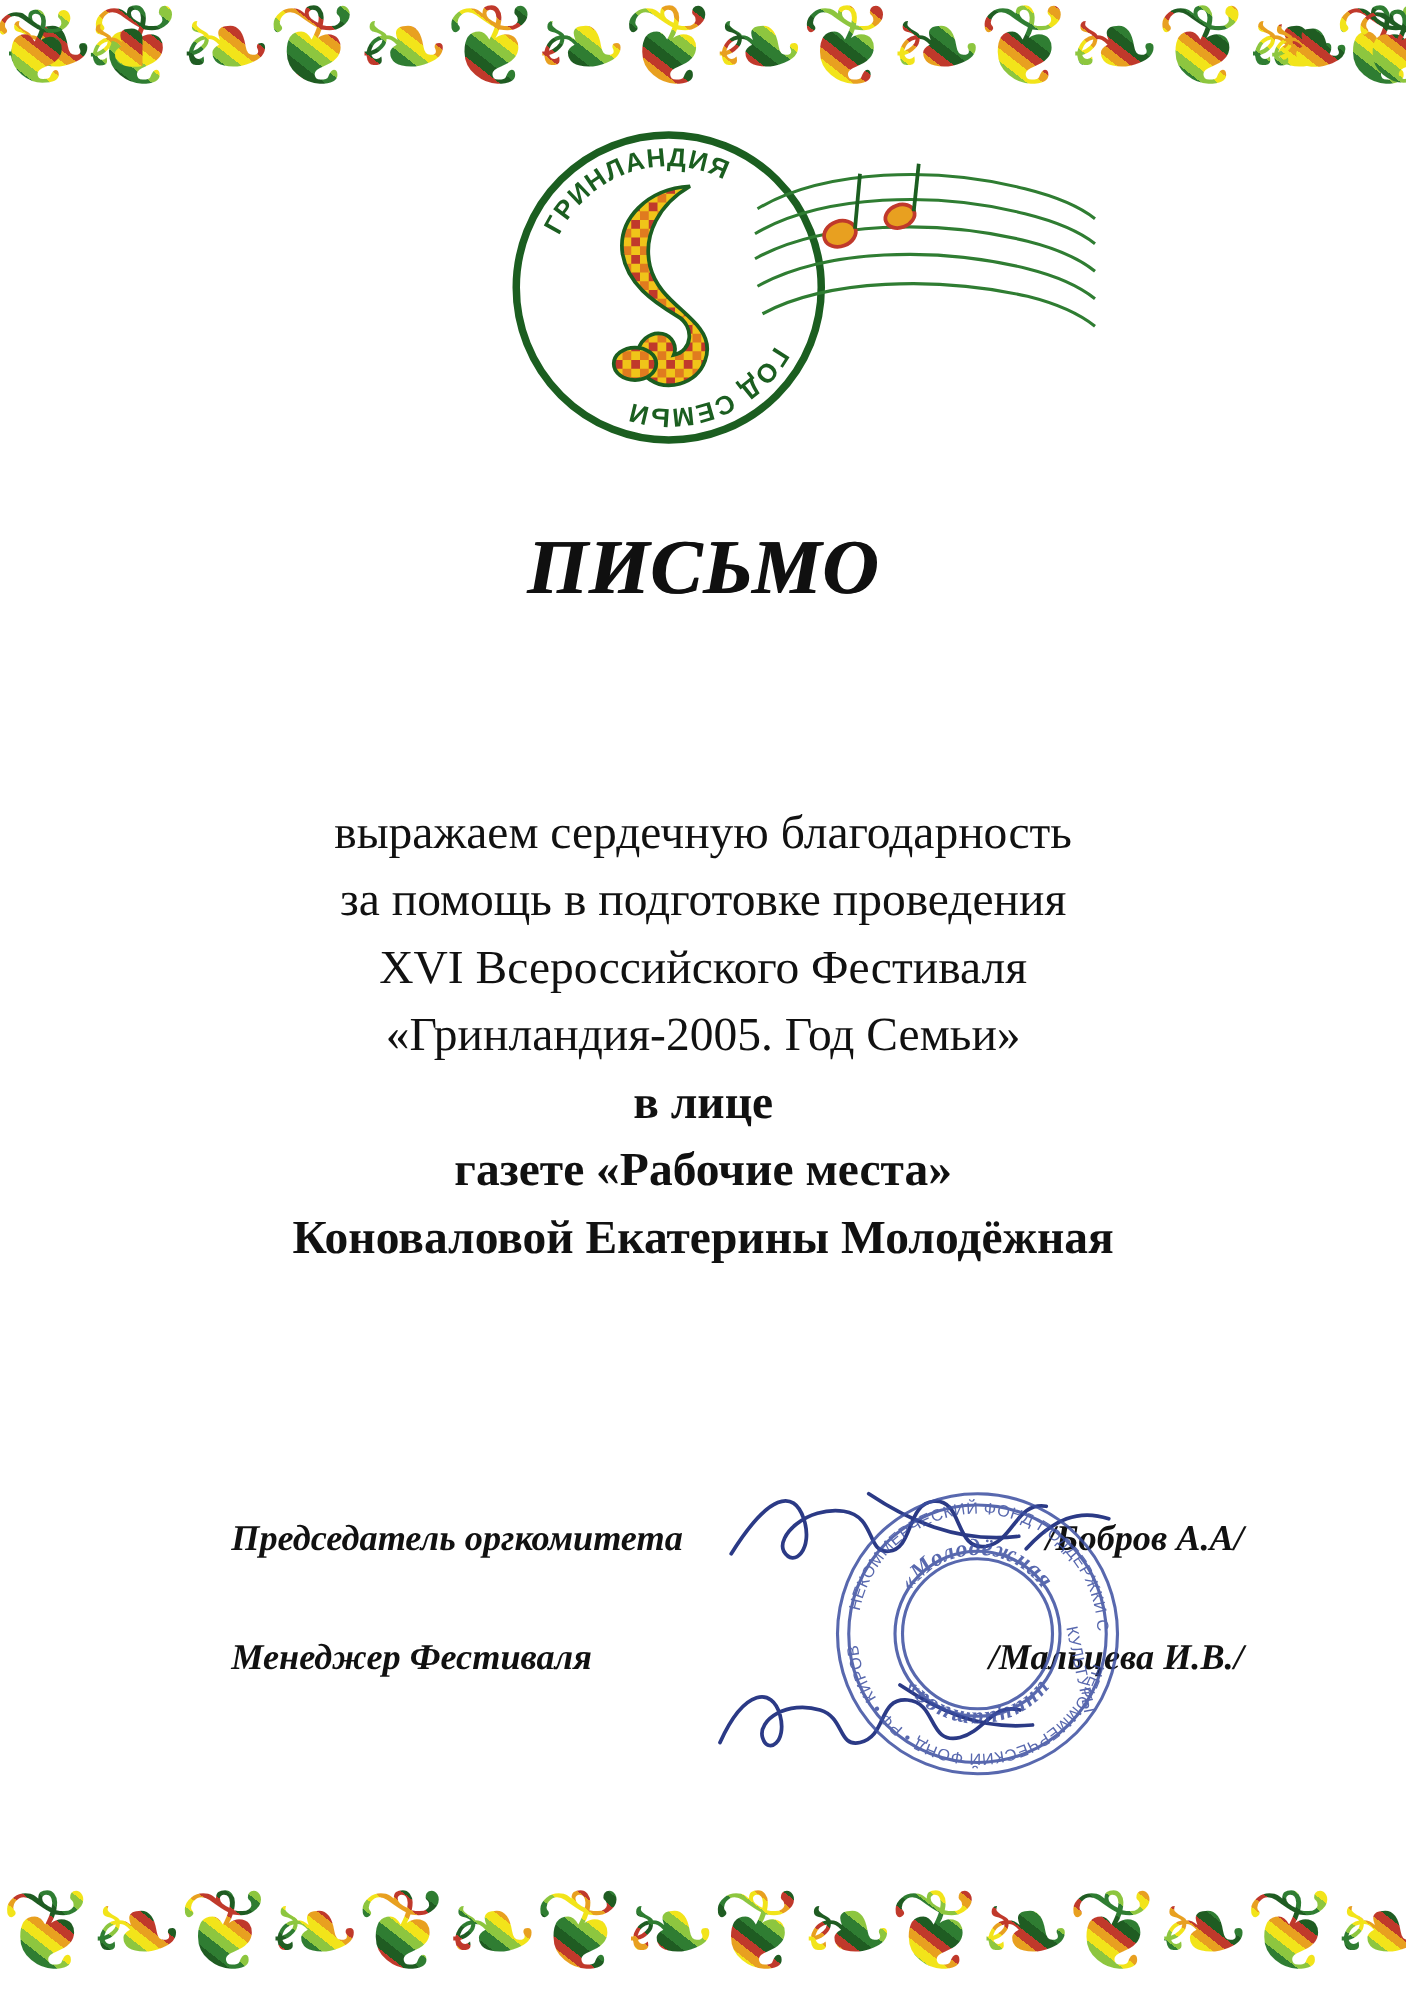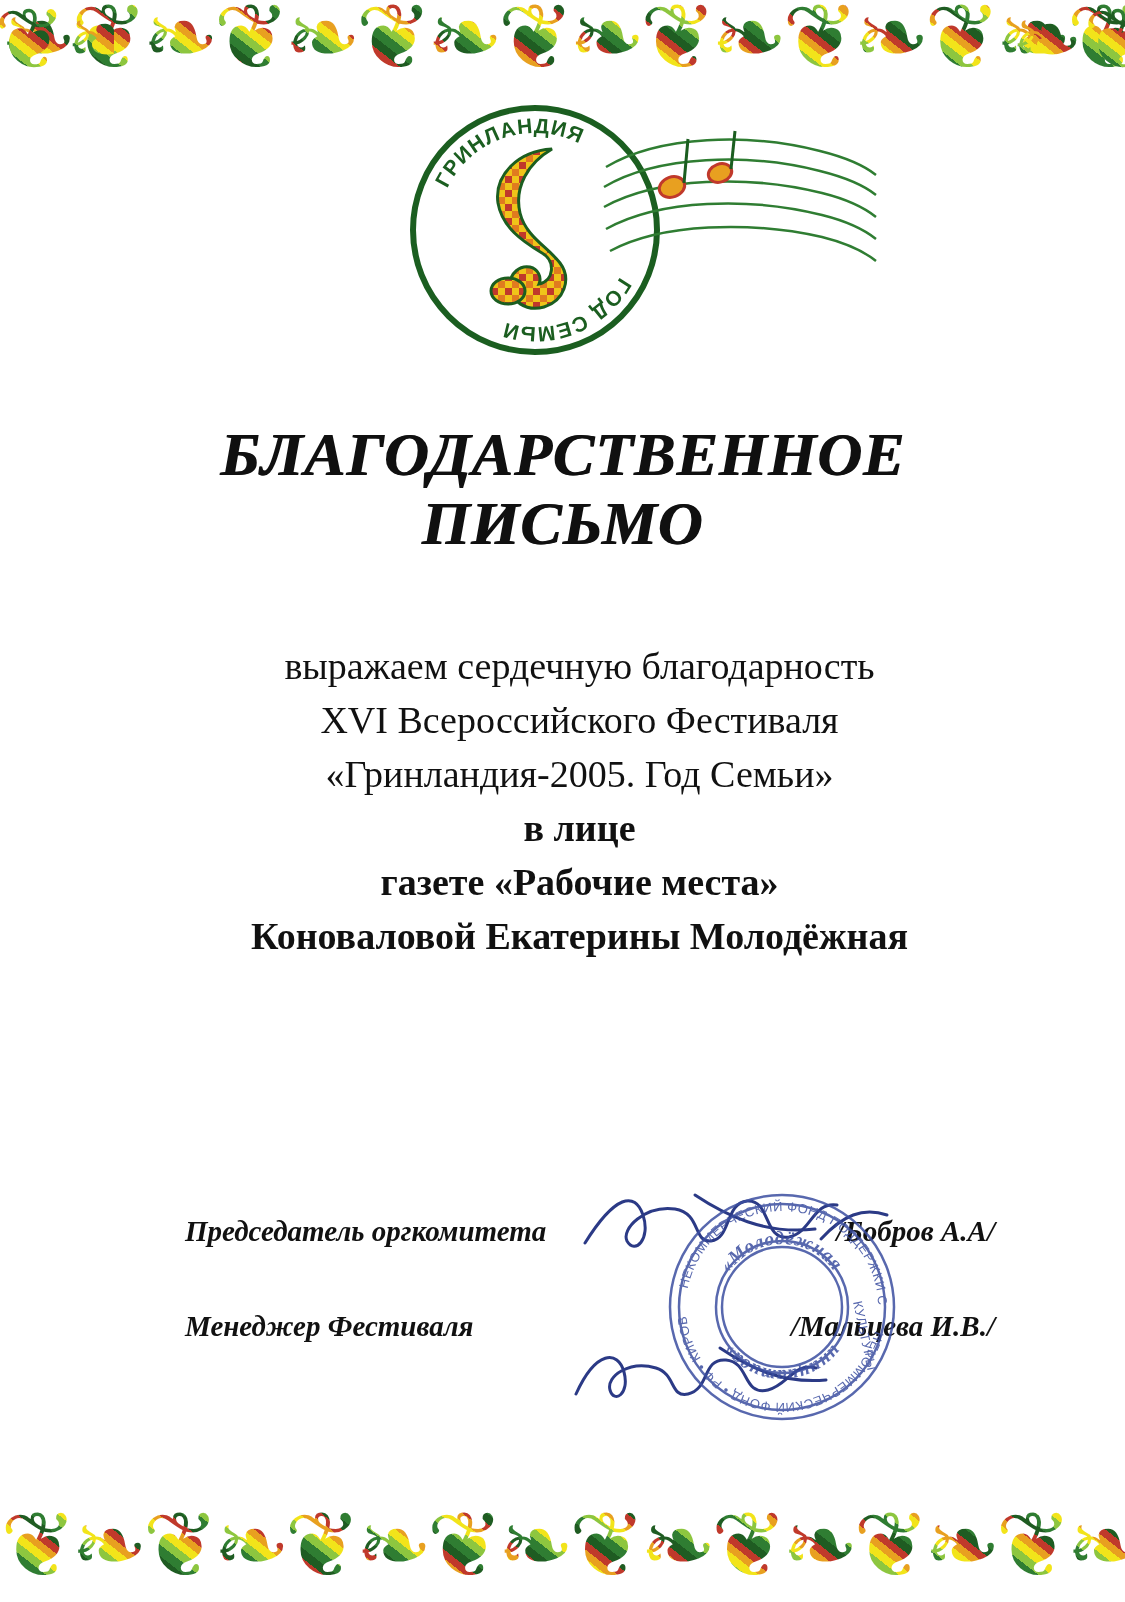--- a/index.html
+++ b/index.html
@@ -142,21 +142,21 @@
     line-height: 1.12;
     letter-spacing: 1px;
     color: #101010;
     text-shadow: 1px 0 0 #101010;
   }
   .title .line2 { display: block; }
 
   
   .body-text {
     position: absolute;
-    left: 17px;
+    left: 0;
     top: 640px;
     width: 885px;
     font-size: 38px;
     line-height: 1.42;
     color: #111;
   }
   .body-text .ln { display: block; }
   .body-text .bold { font-weight: bold; }
 
   
@@ -266,26 +266,26 @@
       <g stroke="#c0392b" stroke-width="3" fill="#e8a020">
         <ellipse cx="72" cy="62" rx="13" ry="10" transform="rotate(-20 72 62)"></ellipse>
         <line x1="84" y1="58" x2="88" y2="14" stroke="#1b5e20"></line>
         <ellipse cx="120" cy="48" rx="12" ry="9" transform="rotate(-20 120 48)"></ellipse>
         <line x1="131" y1="44" x2="135" y2="6" stroke="#1b5e20"></line>
       </g>
     </svg>
   </div>
 
   <div class="title">
-    <span>БЛАГОДАРСТВЕННОЕ</span>
     <span class="line2">ПИСЬМО</span>
   </div>
 
   <div class="body-text">
     <span class="ln">выражаем сердечную благодарность</span>
+    <span class="ln">за помощь в подготовке проведения</span>
     <span class="ln">XVI Всероссийского Фестиваля</span>
     <span class="ln">«Гринландия-2005. Год Семьи»</span>
     <span class="ln bold">в лице</span>
     <span class="ln bold">газете «Рабочие места»</span>
     <span class="ln bold">Коноваловой Екатерины Молодёжная</span>
   </div>
 
   <div class="signatures">
 
     <div class="sig-row">

